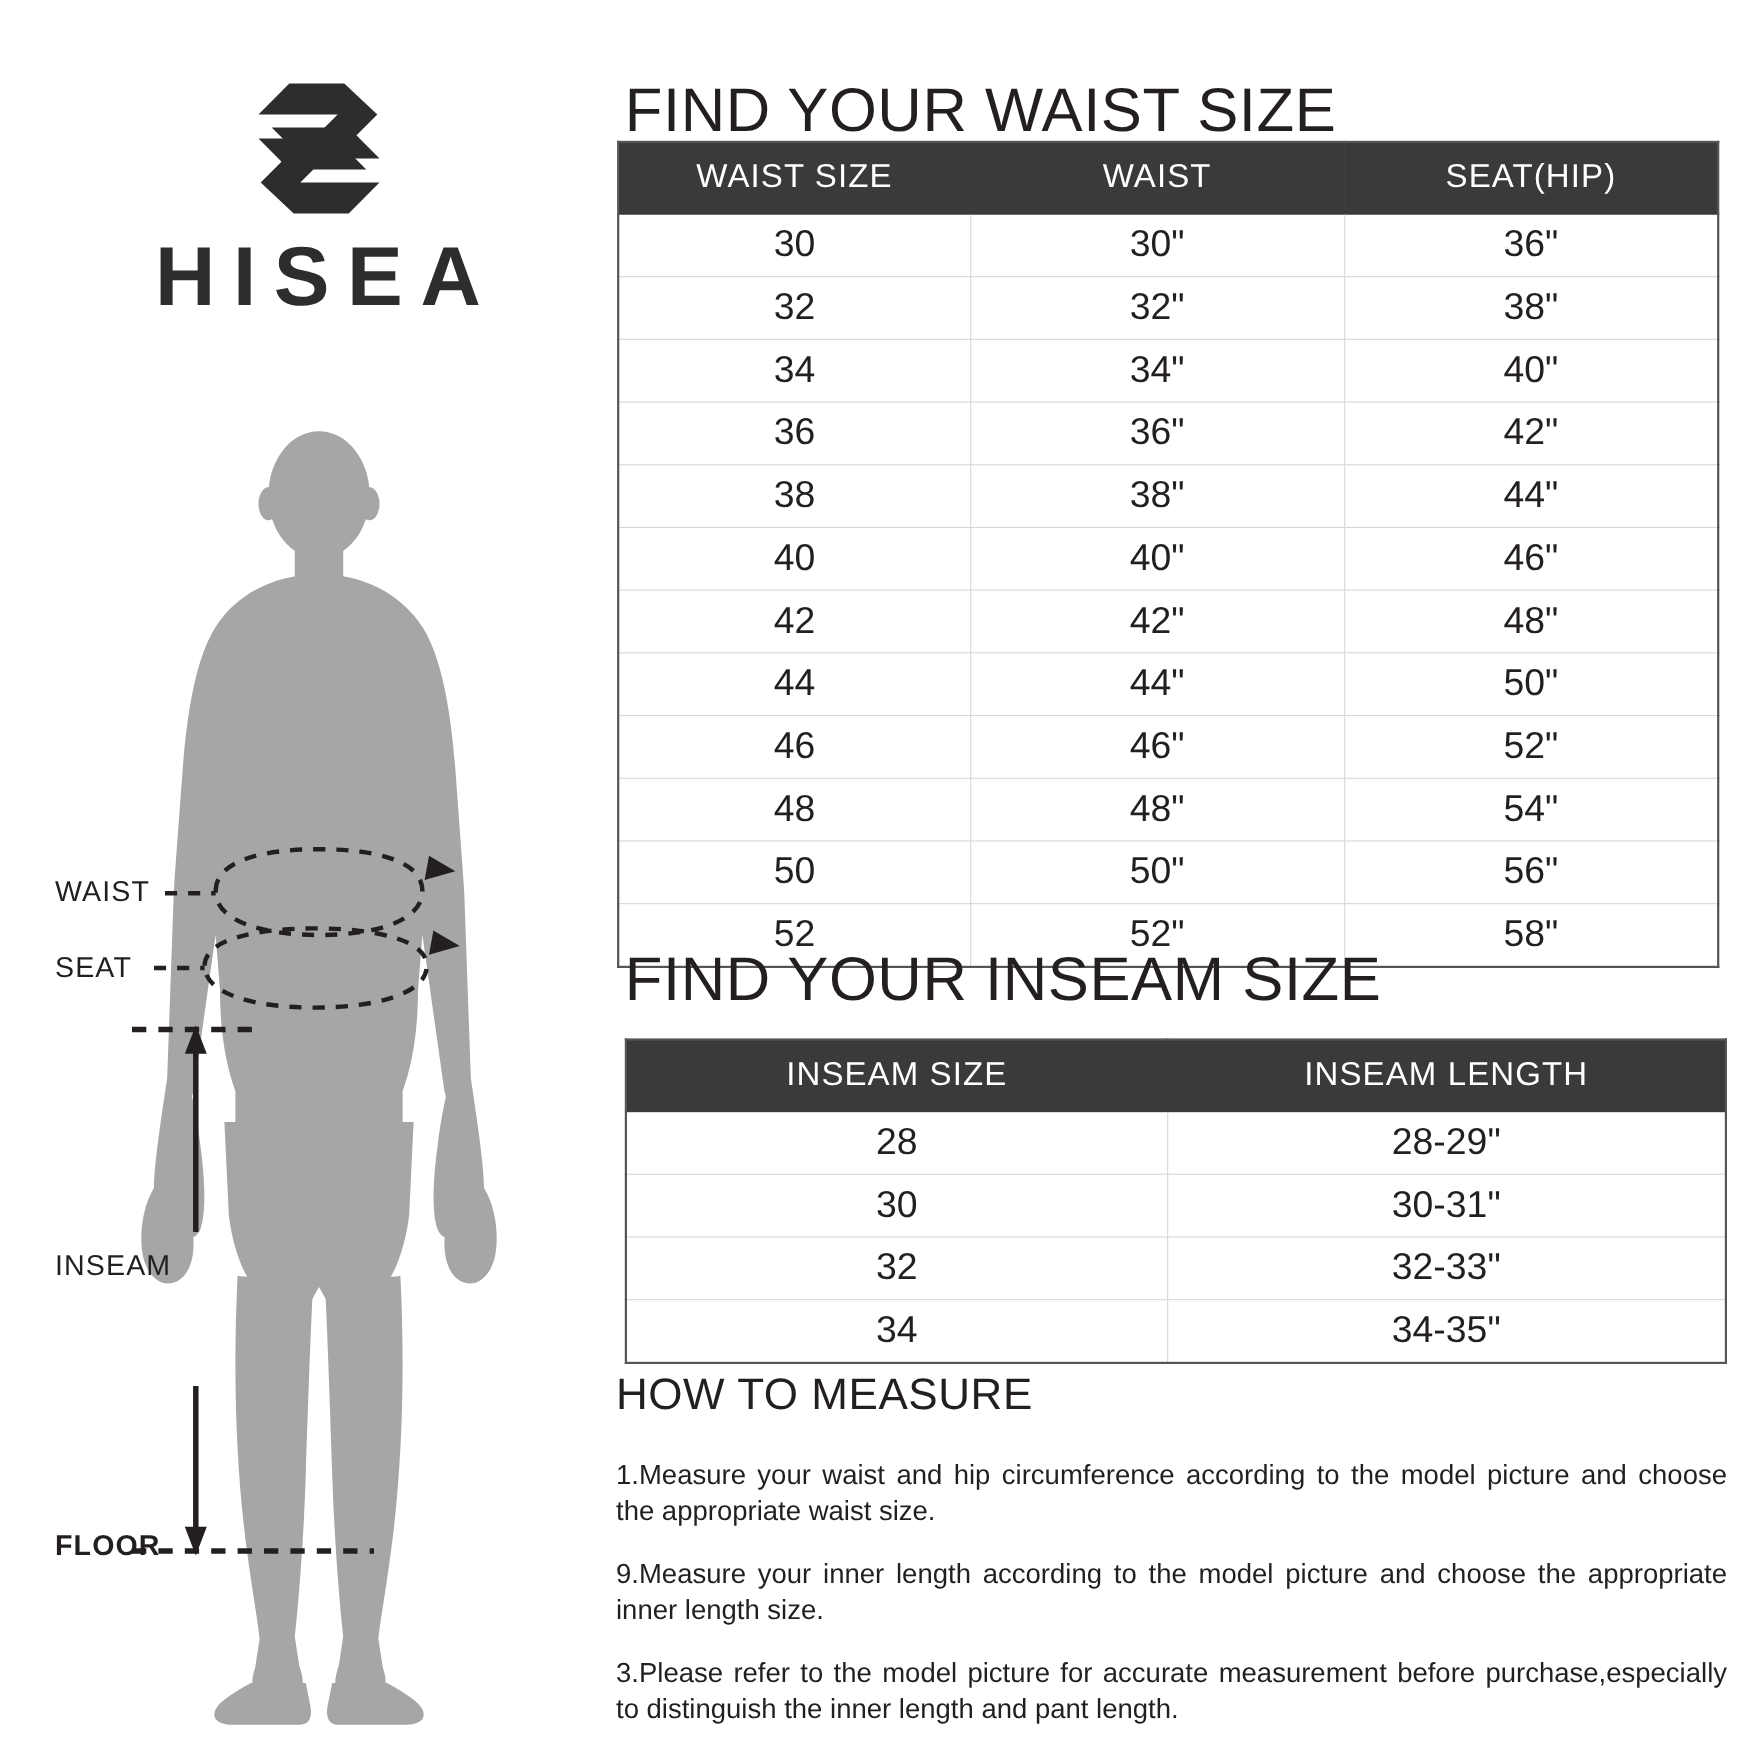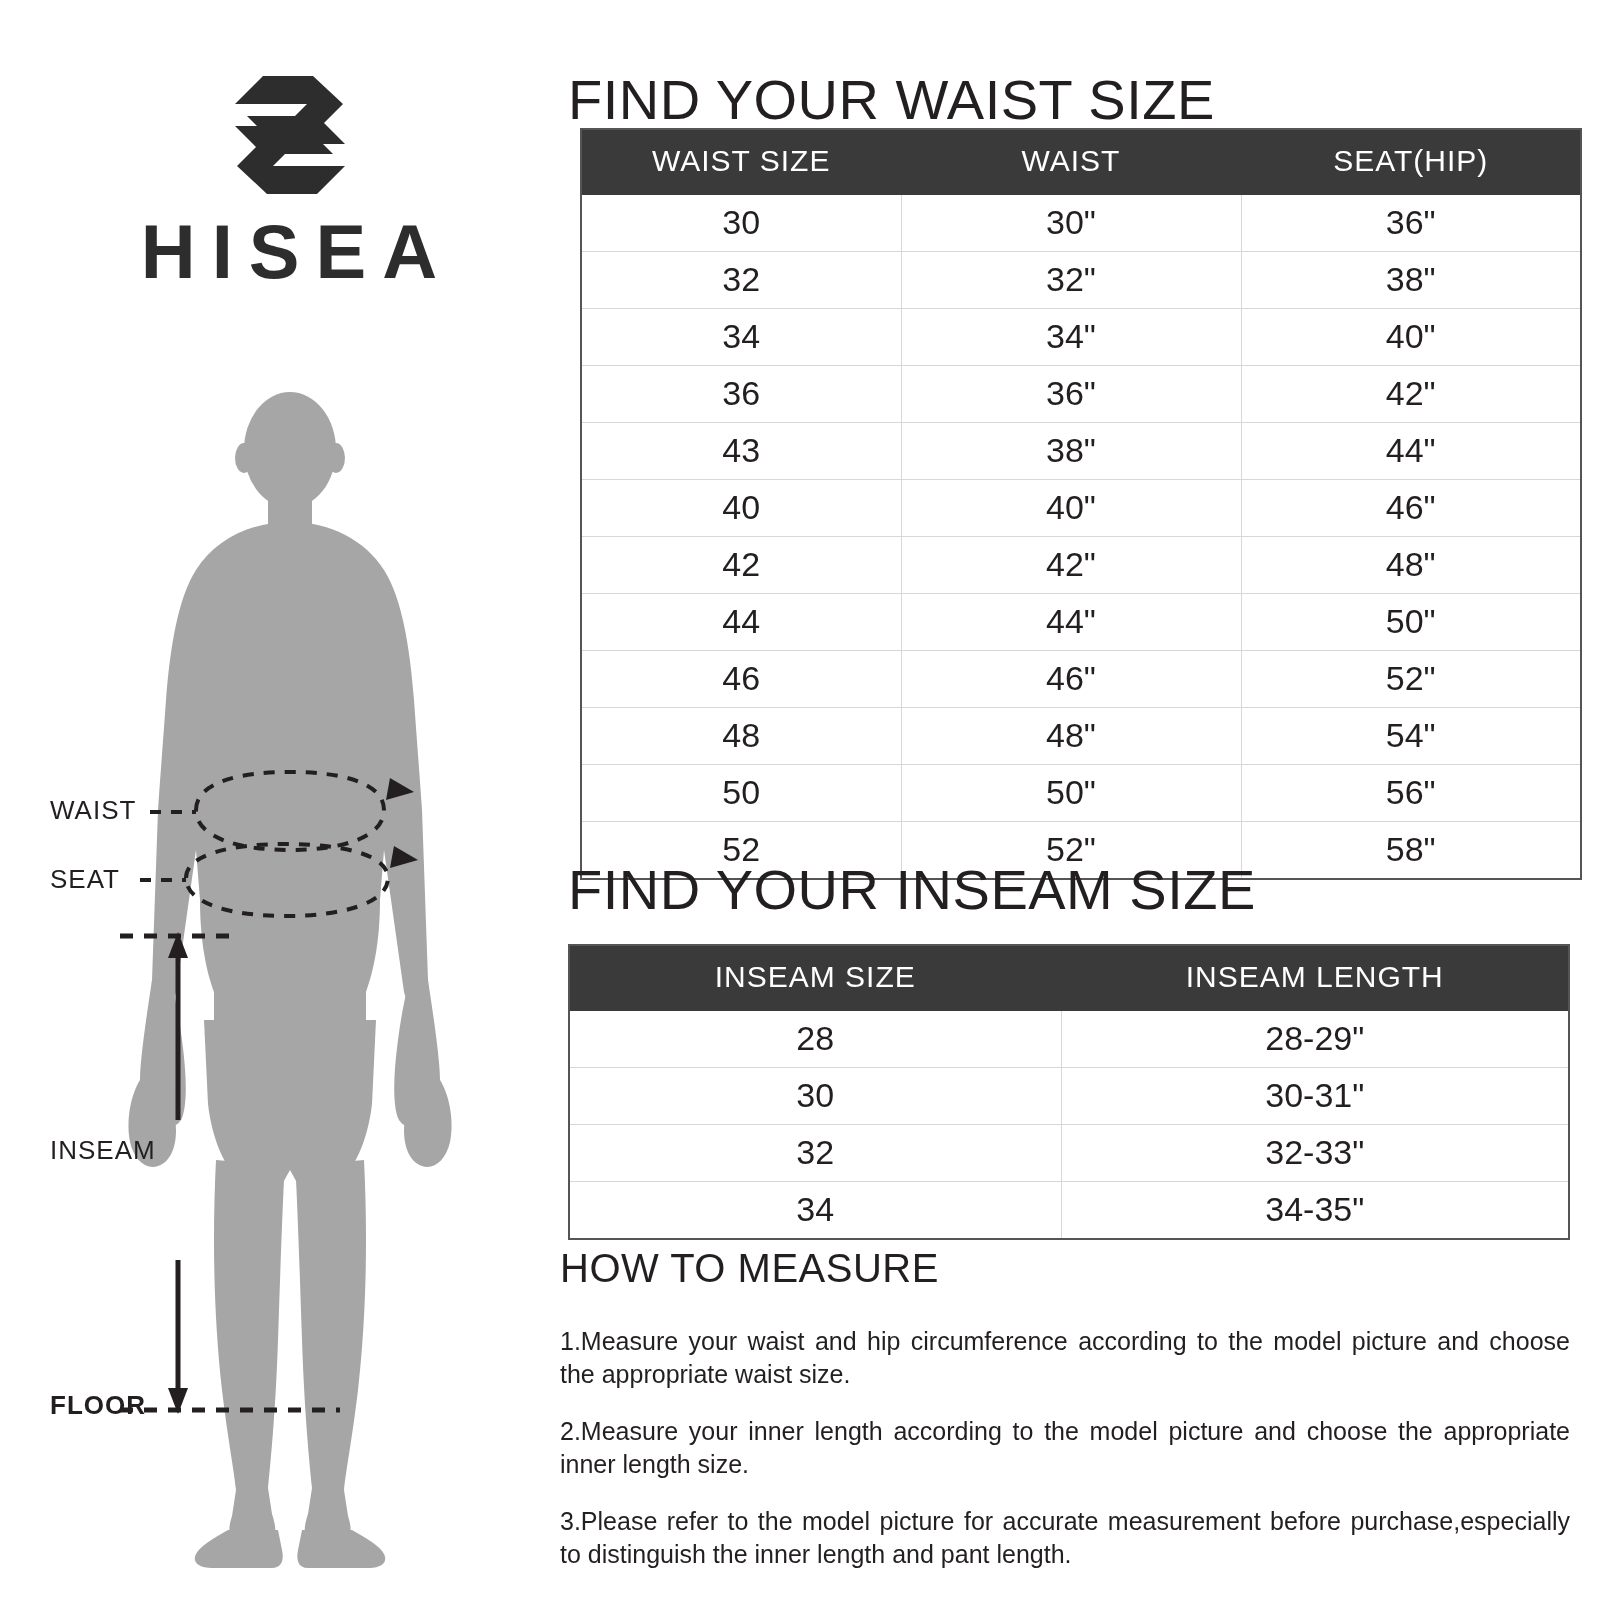--- a/index.html
+++ b/index.html
@@ -107,21 +107,21 @@
     text-align: center;
     padding: 8px 0 9px 0;
     border-left: 1px solid #d7d7d7;
     border-right: 1px solid #d7d7d7;
     border-top: 1px solid #d7d7d7;
     border-bottom: 1px solid #d7d7d7;
   }
   table.size-table { border: 2px solid #555; }
 
   #waist-table {
-    left: 20px; top: 128px;
+    left: 1px; top: 128px;
     width: 1000px;
     padding-left: 28px;
   }
   #waist-table col.c1 { width: 320px; }
   #waist-table col.c2 { width: 340px; }
   #waist-table col.c3 { width: 340px; }
 
   #inseam-table {
     left: 8px; top: 916px;
     width: 1000px;
@@ -302,21 +302,21 @@
           <td>34</td>
           <td>34"</td>
           <td>40"</td>
         </tr>
         <tr>
           <td>36</td>
           <td>36"</td>
           <td>42"</td>
         </tr>
         <tr>
-          <td>43</td>
+          <td>38</td>
           <td>38"</td>
           <td>44"</td>
         </tr>
         <tr>
           <td>40</td>
           <td>40"</td>
           <td>46"</td>
         </tr>
         <tr>
           <td>42</td>
@@ -381,18 +381,18 @@
           <td>34</td>
           <td>34-35"</td>
         </tr>
       </tbody>
     </table>
 
     <div class="section-title title-how">HOW TO MEASURE</div>
 
     <div class="how-list">
       <p class="how-item">1.Measure your waist and hip circumference according to the model picture and choose the appropriate waist size.</p>
-      <p class="how-item">2.Measure your inner length according to the model picture and choose the appropriate inner length size.</p>
+      <p class="how-item">9.Measure your inner length according to the model picture and choose the appropriate inner length size.</p>
       <p class="how-item">3.Please refer to the model picture for accurate measurement before purchase,especially to distinguish the inner length and pant length.</p>
     </div>
 
   </div>
 </div>
 
 </body></html>

